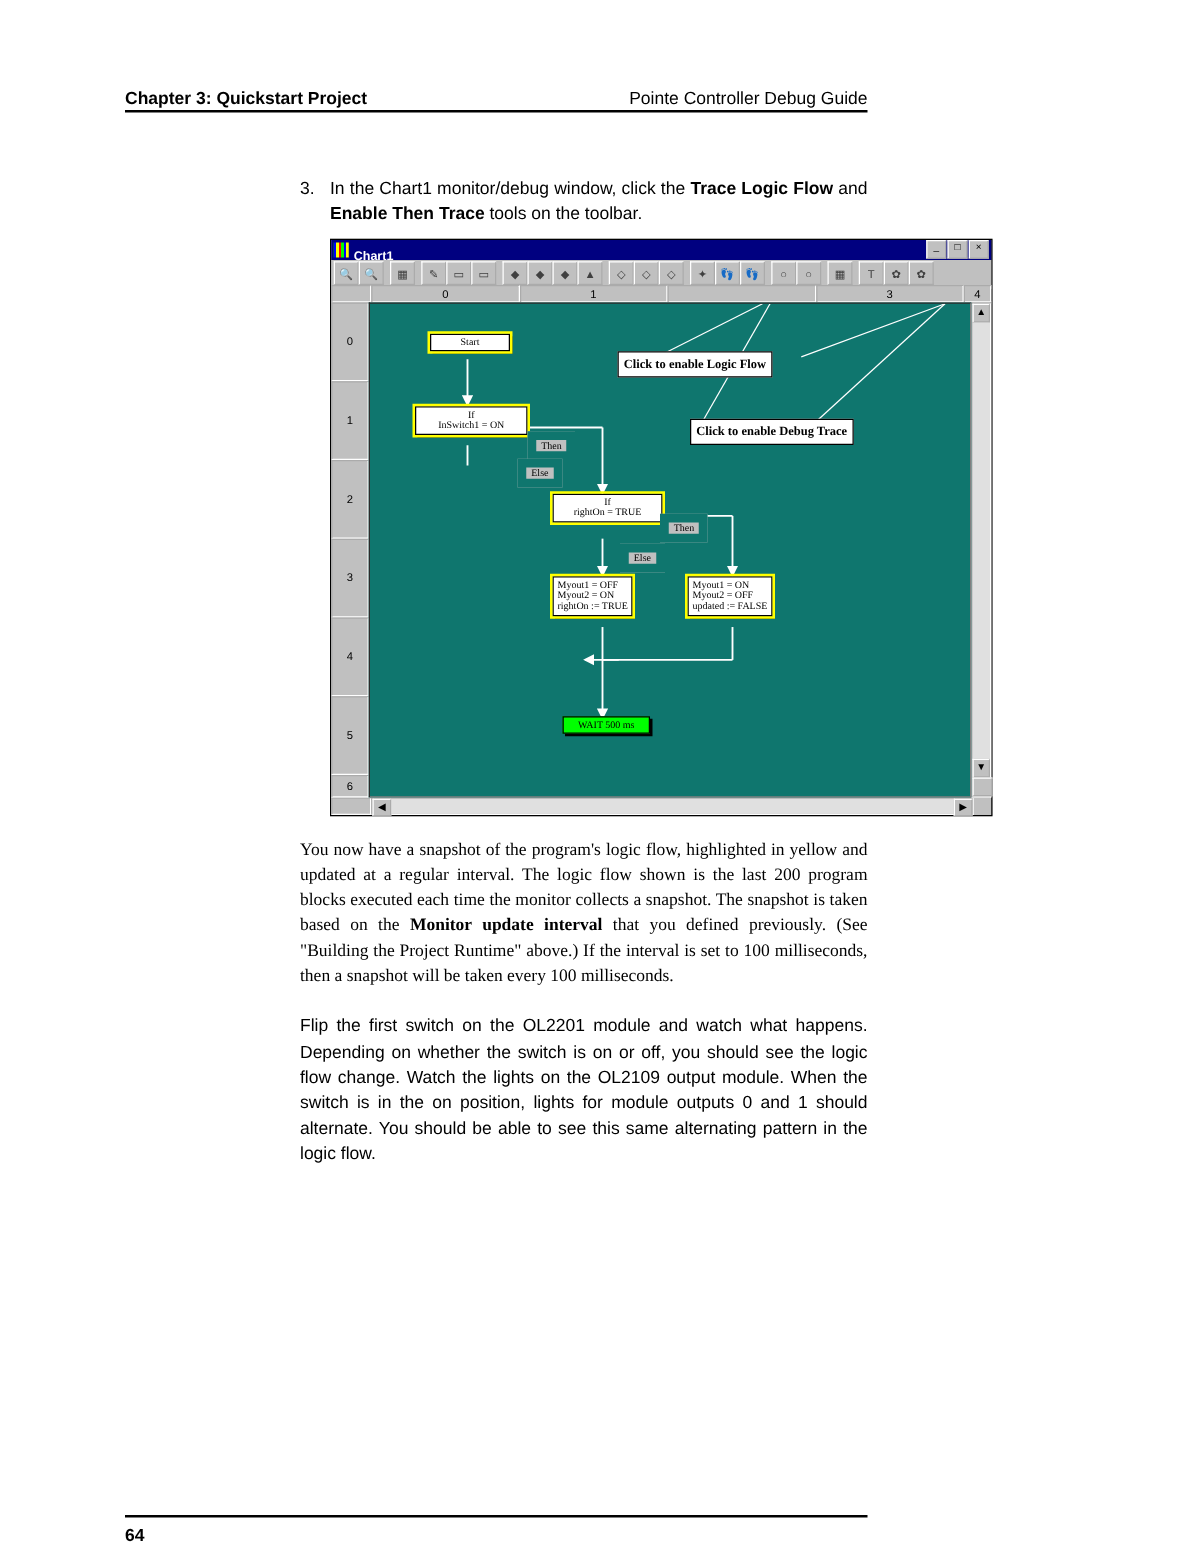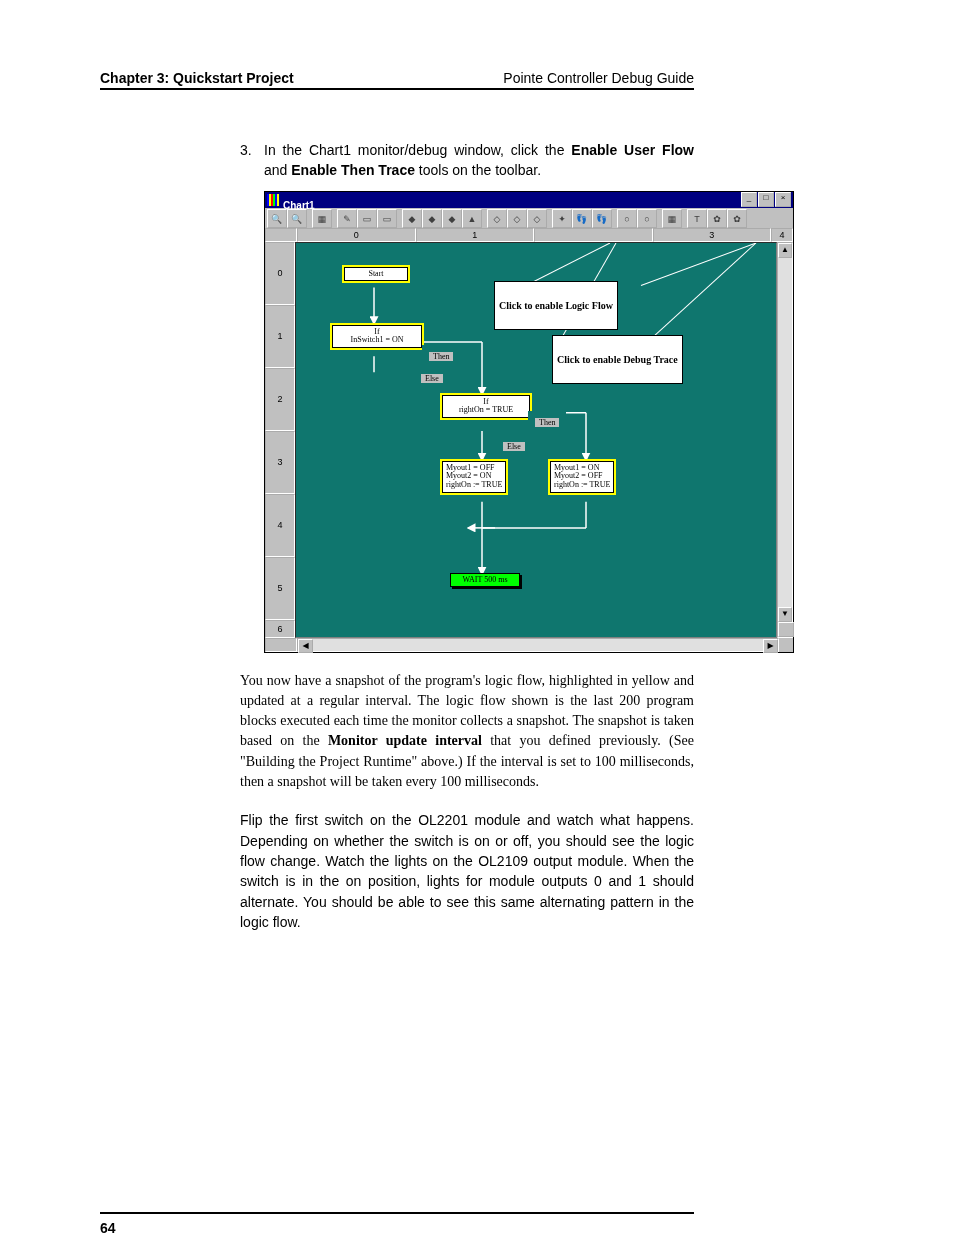--- a/index.html
+++ b/index.html
@@ -156,39 +156,39 @@
     font-size:8px;
     padding:0 4px;
     color:#000;
   }
   .callout {
     position:absolute;
     background:#fff;
     border:1px solid #000;
     font-size:10px;
     font-weight:bold;
-    padding:18px 4px;
+    padding:4px 4px;
   }
   .green { background:#00ff00; }
   svg.arrows { position:absolute; left:0; top:0; width:100%; height:100%; pointer-events:none; }
 </style>
 </head>
 <body>
 
 <div class="page">
   <div class="pg-header">
     <div class="left">Chapter 3: Quickstart Project</div>
     <div class="right">Pointe Controller Debug Guide</div>
   </div>
 
   <div class="body-indent">
     <div class="step">
       <div class="num">3.</div>
       <div class="txt">
-        <span>In the Chart1 monitor/debug window, click the </span><b>Enable User Flow</b><span> and </span><b>Enable Then Trace</b><span> tools on the toolbar.</span>
+        <span>In the Chart1 monitor/debug window, click the </span><b>Trace Logic Flow</b><span> and </span><b>Enable Then Trace</b><span> tools on the toolbar.</span>
       </div>
     </div>
 
     <div class="appwin">
       <div class="titlebar">
         <div class="ticon"></div>
         <div class="tname">Chart1</div>
         <div class="winbtns">
           <div class="winbtn">_</div>
           <div class="winbtn">□</div>
@@ -287,21 +287,21 @@
             <div class="block hi" style="left:146px; top:152px; width:80px;">If
 rightOn =  TRUE</div>
             <div class="label-then" style="left:232px; top:168px;">Then</div>
             <div class="label-else" style="left:200px; top:192px;">Else</div>
 
             <div class="block hi" style="left:146px; top:218px; text-align:left;">Myout1  =  OFF
 Myout2  =  ON
 rightOn  :=  TRUE</div>
             <div class="block hi" style="left:254px; top:218px; text-align:left;">Myout1  =  ON
 Myout2  =  OFF
-rightOn  :=  TRUE</div>
+updated  :=  FALSE</div>
 
             <div class="block green" style="left:154px; top:330px; width:62px;">WAIT 500 ms</div>
 
             <div class="callout" style="left:198px; top:38px;">Click to enable Logic Flow</div>
             <div class="callout" style="left:256px; top:92px;">Click to enable Debug Trace</div>
           </div>
           <div class="vscroll">
             <div class="sbtn">▲</div>
             <div class="strack"></div>
             <div class="sbtn">▼</div>

